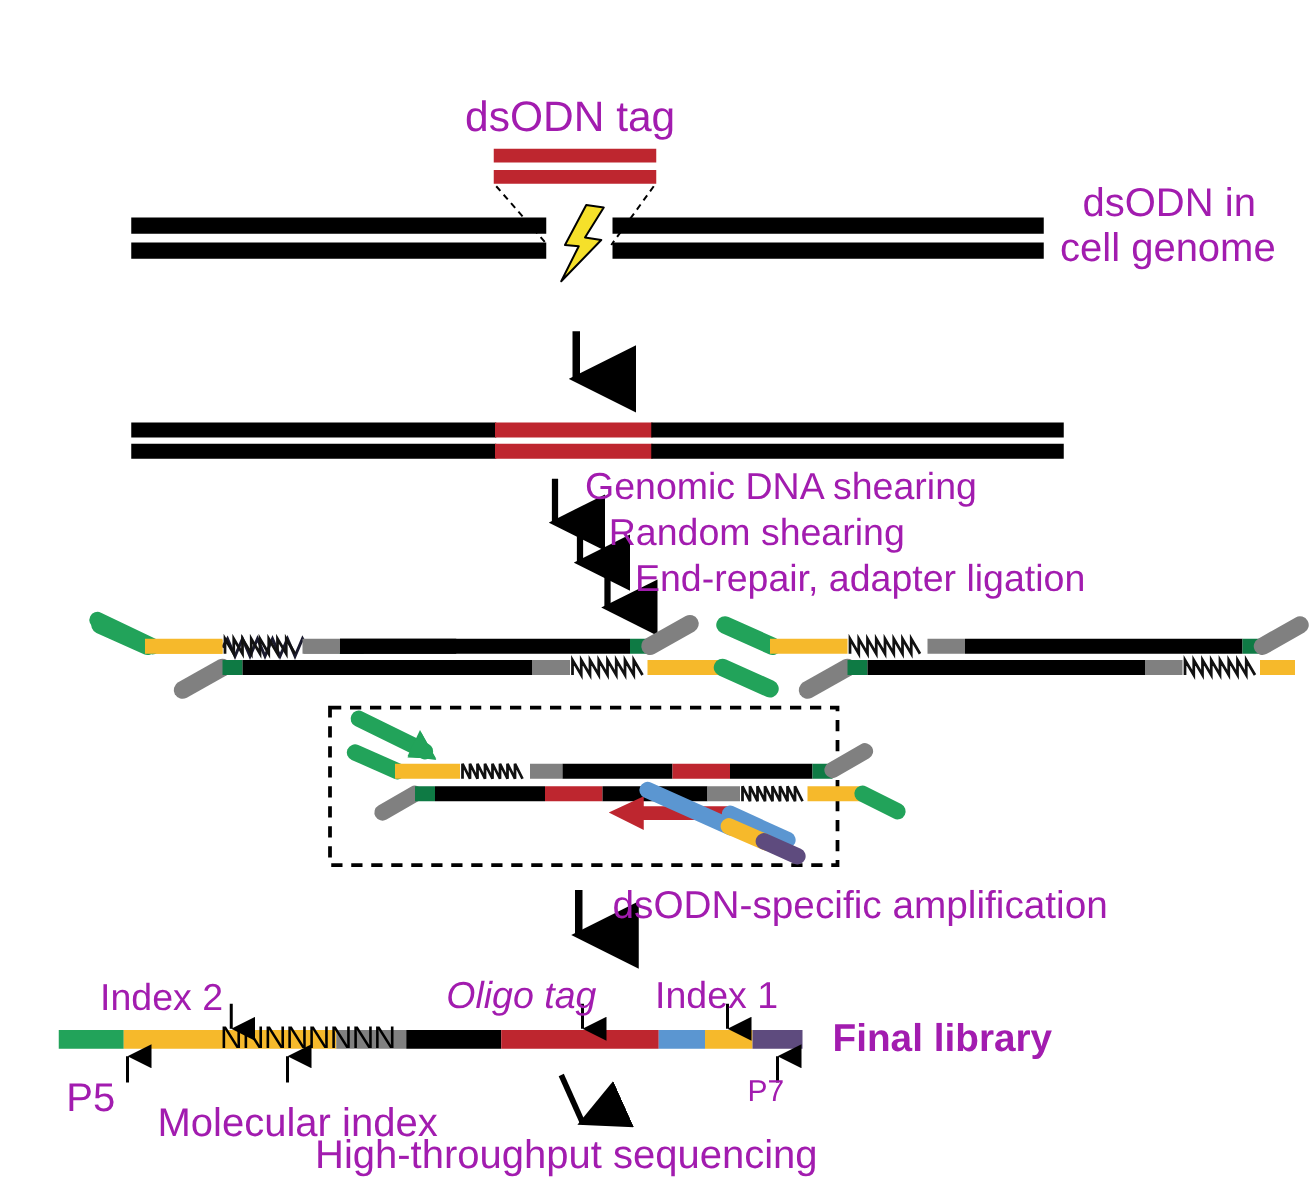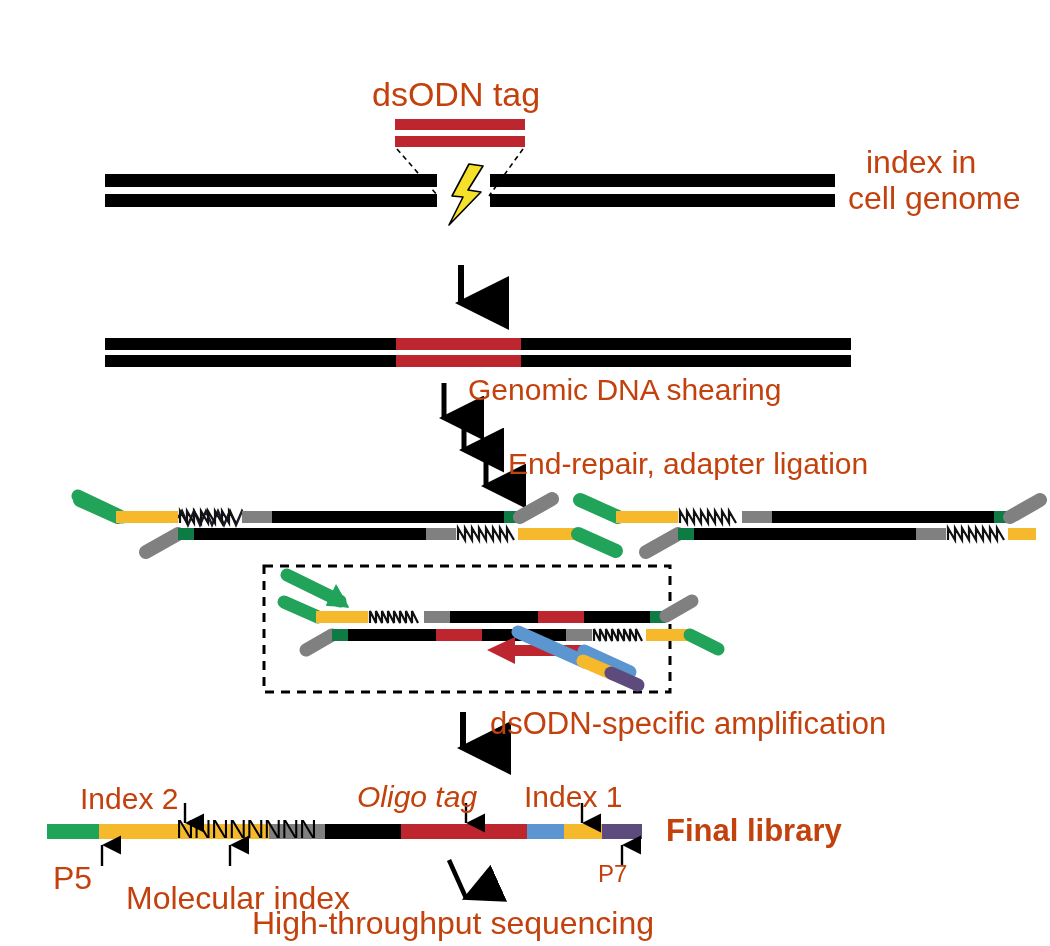--- a/index.html
+++ b/index.html
@@ -1,19 +1,19 @@
 <!DOCTYPE html>
 <html><head>
 <meta charset="utf-8">
 <style>
   html,body{margin:0;padding:0;background:#ffffff;}
   body{width:1050px;height:946px;position:relative;overflow:hidden;
        font-family:"Liberation Sans", sans-serif;color:#000;}
   #stage{position:absolute;left:0;top:0;width:1050px;height:946px;}
-  .lbl{position:absolute;white-space:nowrap;color:#c2410c;line-height:1;}
+  .lbl{position:absolute;white-space:nowrap;color:#a21caf;line-height:1;}
   svg{position:absolute;left:0;top:0;width:1050px;height:946px;overflow:visible;}
   text{font-family:"Liberation Sans", sans-serif;fill:#000;}
 </style>
 </head>
 <body>
 
 <div id="stage">
 
 <svg viewBox="0 0 1050 946">
   <defs>
@@ -303,25 +303,26 @@
 
   <g>
     <line x1="449" y1="860" x2="466" y2="898" stroke="#000" stroke-width="4.5" marker-end="url(#dn)"></line>
   </g>
 
   <text id="final-nnn" x="176" y="838" font-size="25" letter-spacing="-0.5">NNNNNNNN</text>
 </svg>
 
 <div class="lbl" style="left:372px;top:77px;font-size:34px;">dsODN tag</div>
 
-<div class="lbl" style="left:866px;top:146px;font-size:32px;">index in</div>
+<div class="lbl" style="left:866px;top:146px;font-size:32px;">dsODN in</div>
 <div class="lbl" style="left:848px;top:182px;font-size:32px;">cell genome</div>
 
 
 <div class="lbl" style="left:468px;top:375px;font-size:30px;">Genomic DNA shearing</div>
+<div class="lbl" style="left:487px;top:412px;font-size:30px;">Random shearing</div>
 <div class="lbl" style="left:508px;top:449px;font-size:30px;">End-repair, adapter ligation</div>
 
 <div class="lbl" style="left:490px;top:708px;font-size:31px;">dsODN-specific amplification</div>
 
 <div class="lbl" style="left:80px;top:784px;font-size:30px;">Index 2</div>
 <div class="lbl" style="left:357px;top:782px;font-size:30px;font-style:italic;">Oligo tag</div>
 <div class="lbl" style="left:524px;top:782px;font-size:30px;">Index 1</div>
 
 <div class="lbl" style="left:666px;top:815px;font-size:31px;font-weight:bold;">Final library</div>
 

